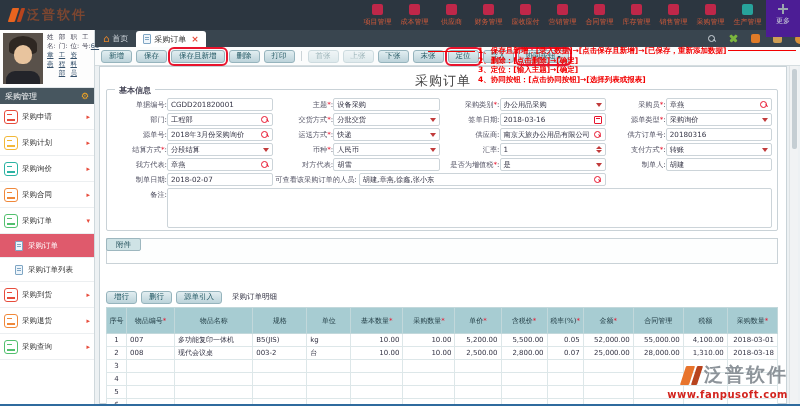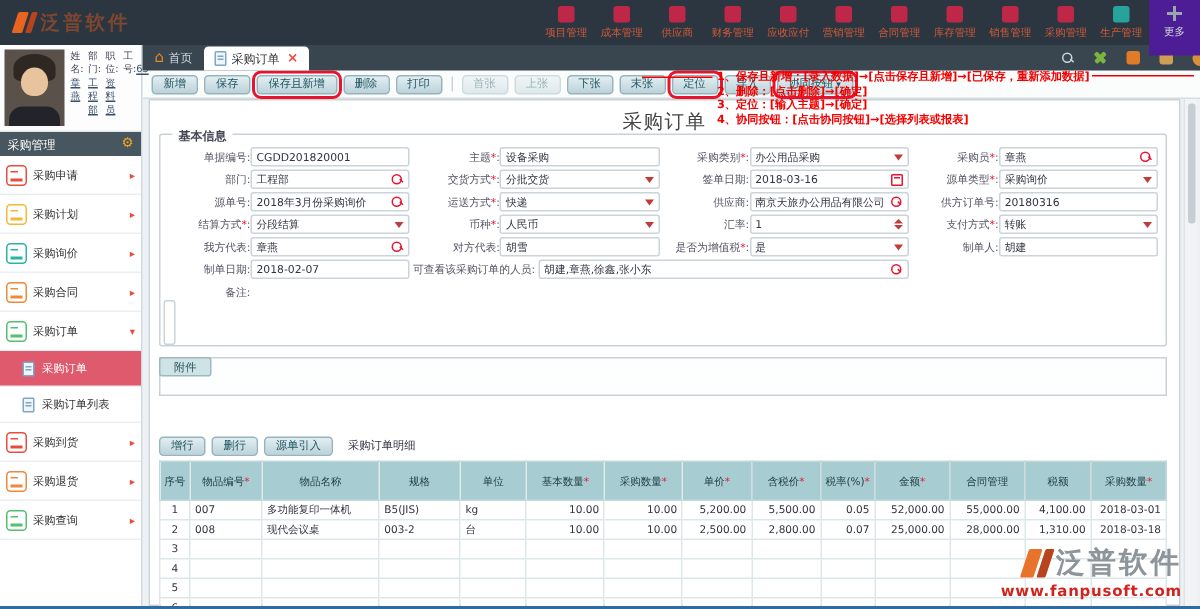--- a/index.html
+++ b/index.html
@@ -88,21 +88,21 @@
   .fieldset { position:absolute; left:6px; right:8px; top:22px; height:142px; border:1px solid #c9d2d7; border-radius:2px; }
   .legend { position:absolute; top:-5px; left:8px; background:#fff; padding:0 4px; font-size:8px; font-weight:bold; color:#445; }
   .fgrid { display:grid; grid-template-columns:repeat(4,1fr); gap:2px 2px; padding:8px 5px 3px 2px; }
   .fcell { display:flex; align-items:center; height:13px; }
   .flabel { width:58px; text-align:right; font-size:7.2px; color:#556; flex:none; white-space:nowrap; }
   .req { color:#e8142d; }
   .finput { flex:1; height:13px; border:1px solid #ccd4d9; border-radius:2px; background:#fff; display:flex; align-items:center; padding:0 3px; font-size:7.2px; color:#334; overflow:hidden; white-space:nowrap; }
   .fcell.wide { grid-column:2/4; }
   .fcell.wide .flabel { width:auto; padding-right:2px; }
   .fcell.spacer { visibility:hidden; }
-  .fcell.full { grid-column:1/-1; height:42px; align-items:flex-start;flex-direction:column; }
+  .fcell.full { grid-column:1/-1; height:42px; align-items:flex-start; }
   .fcell.full .flabel { padding-top:2px; }
   .fcell.full .finput { height:40px; align-items:flex-start; padding-top:2px; }
   .icon-search { width:8px; height:8px; position:relative; flex:none; margin-left:auto; }
   .icon-search::before { content:""; position:absolute; top:0; left:0; width:5px; height:5px; border:1.2px solid #e8142d; border-radius:50%; }
   .icon-search::after { content:""; position:absolute; left:4.6px; top:4.6px; width:3.2px; height:1.2px; background:#e8142d; transform:rotate(45deg); }
   .icon-drop { margin-left:auto; width:0; height:0; border-left:3.5px solid transparent; border-right:3.5px solid transparent; border-top:4px solid #c13b3b; flex:none; }
   .icon-cal { margin-left:auto; width:8px; height:8px; border:1.2px solid #e8142d; border-radius:1px; position:relative; flex:none; }
   .icon-cal::before { content:""; position:absolute; top:1px; left:1px; right:1px; height:1.6px; background:#e8142d; }
   .icon-step { margin-left:auto; display:flex; flex-direction:column; gap:1.5px; align-items:center; flex:none; }
   .icon-step i { display:block; width:0; height:0; border-left:3px solid transparent; border-right:3px solid transparent; }

